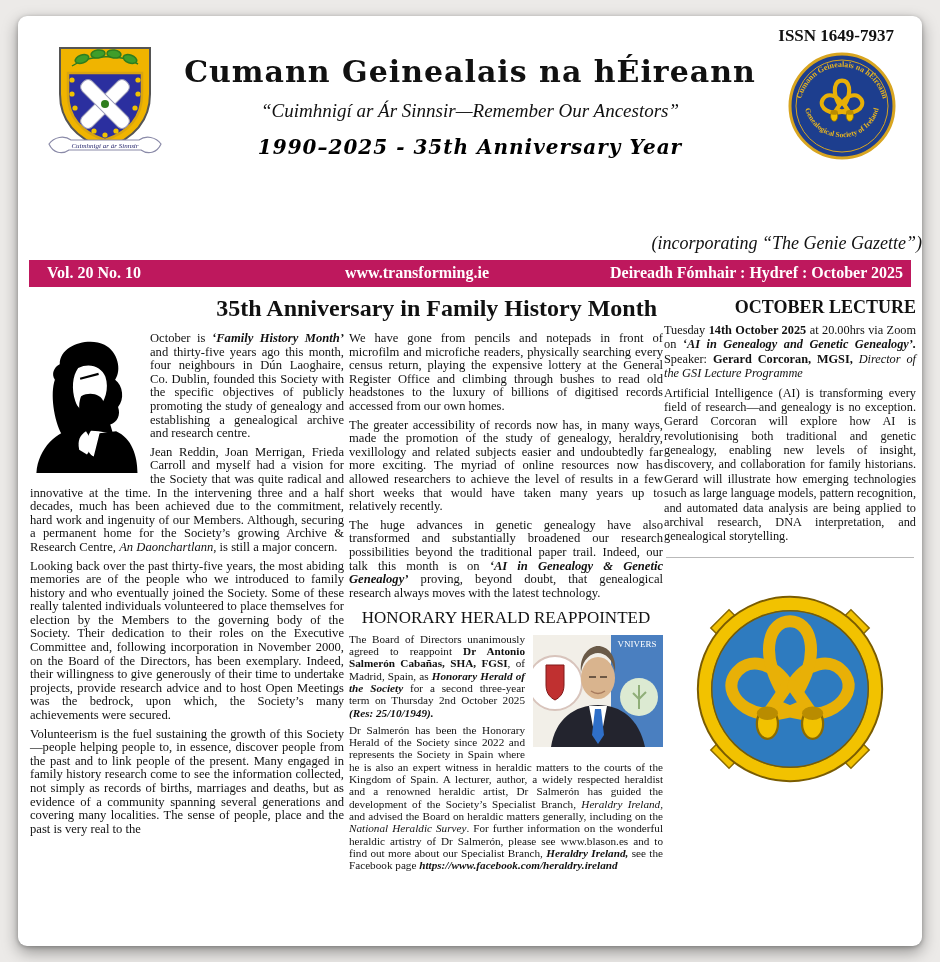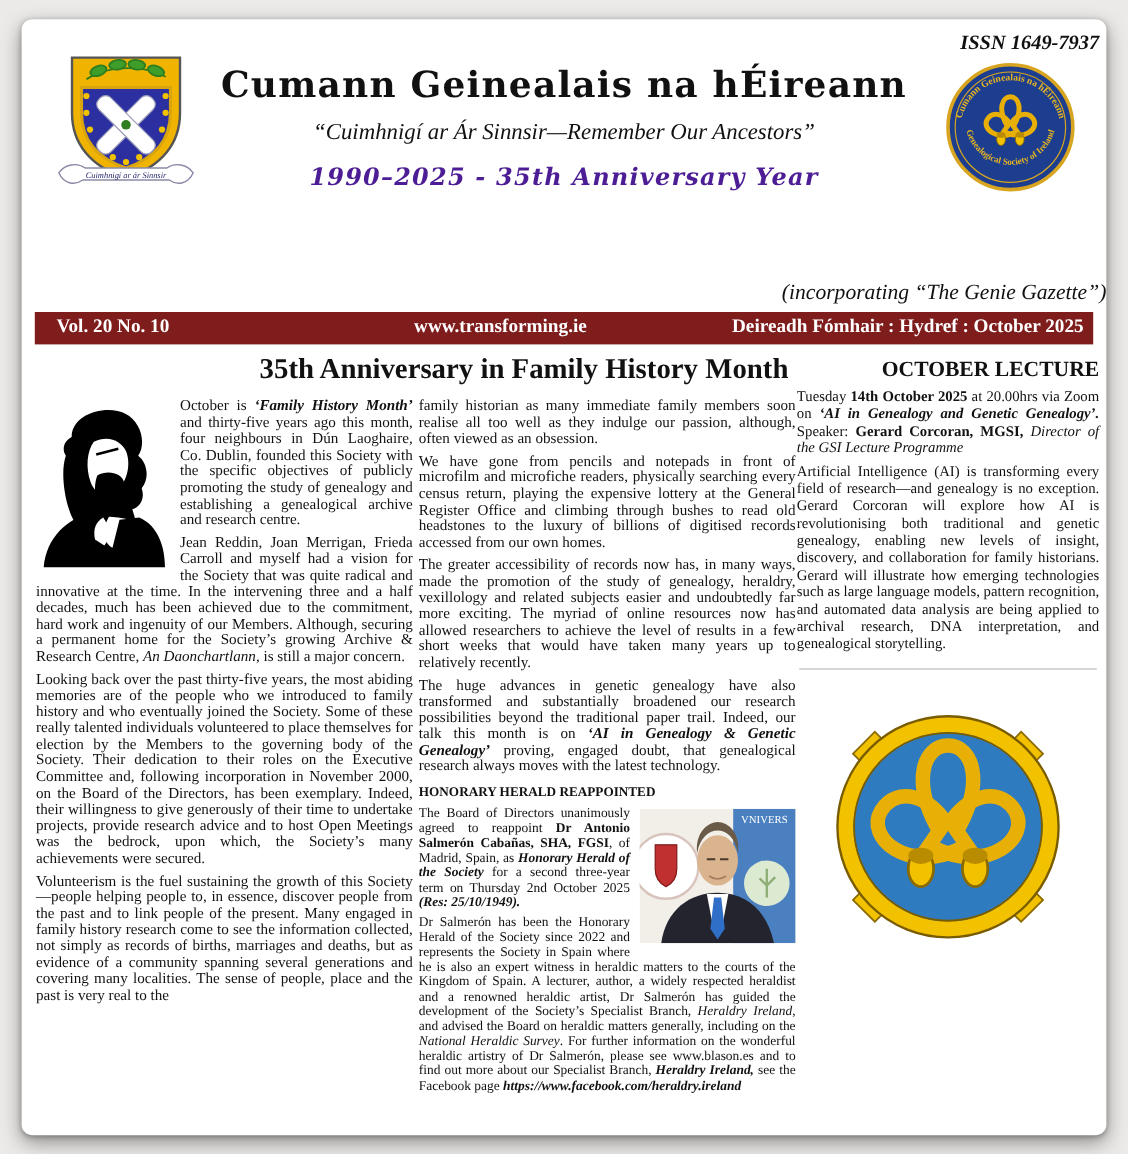--- a/index.html
+++ b/index.html
@@ -8,42 +8,42 @@
     background:#eceae8;
     font-family:"Liberation Serif", serif;
     color:#111;
     overflow:hidden;
   }
   .sheet{
     position:absolute;left:18px;top:16px;width:904px;height:930px;
     background:#fff;border-radius:9px;
     box-shadow:0 6px 16px rgba(0,0,0,.38), 0 1px 4px rgba(0,0,0,.25);
   }
-  .issn{position:absolute;top:10px;right:6px;font-weight:bold;font-size:17px;font-style:italic;}
+  .issn{position:absolute;top:10px;right:28px;font-weight:bold;font-size:17px;}
   .crest{position:absolute;left:26px;top:26px;width:132px;height:126px;}
   .org-header{position:absolute;left:150px;right:150px;top:38px;text-align:center;}
   .org-name{font-family:"DejaVu Serif", serif;font-weight:bold;font-size:30px;letter-spacing:1px;}
   .motto{font-size:19px;font-style:italic;margin-top:11px;}
-  .anniv{font-size:20px;font-weight:bold;font-style:italic;color:#4c1d95;margin-top:13px;letter-spacing:1px;font-family:"DejaVu Serif", serif;}
+  .anniv{font-size:20px;font-weight:bold;font-style:italic;color:#000000;margin-top:13px;letter-spacing:1px;font-family:"DejaVu Serif", serif;}
   .logo{position:absolute;right:26px;top:36px;width:108px;height:108px;}
   .gazette-title{position:absolute;left:0;right:0;top:150px;text-align:center;font-size:47px;font-weight:bold;letter-spacing:.5px;}
   .gazette-sub{position:absolute;left:0;right:0;top:217px;text-align:right;font-size:18px;font-style:italic;}
-  .infobar{position:absolute;left:11px;right:11px;top:244px;height:27px;background:#7f1d1d;color:#fff;font-weight:bold;font-size:16px;}
+  .infobar{position:absolute;left:11px;right:11px;top:244px;height:27px;background:#be185d;color:#fff;font-weight:bold;font-size:16px;}
   .infobar .vol{position:absolute;left:18px;top:4px;}
   .infobar .site{position:absolute;left:388px;transform:translateX(-50%);top:4px;}
   .infobar .date{position:absolute;right:8px;top:4px;}
   .headline{position:absolute;left:10px;top:279px;width:629px;text-align:right;font-size:24px;font-weight:bold;}
   .col{position:absolute;text-align:justify;}
   .col p{margin:0 0 5px 0;}
   .col-main{font-size:12.6px;line-height:1.08;}
   .col1{left:12px;top:316px;width:314px;}
   .col2{left:331px;top:316px;width:314px;}
   .col3{left:646px;top:281px;width:252px;font-size:12.3px;line-height:1.17;}
   .lecture-head{text-align:right;font-weight:bold;font-size:18px;margin:0 0 5px 0;}
-  .herald-head{text-align:left;font-weight:bold;font-size:11px;margin:9px 0 5px 0;}
+  .herald-head{text-align:center;font-weight:normal;font-size:17px;margin:9px 0 5px 0;}
   .herald-body{font-size:11.2px;line-height:1.1;}
   .portrait{float:left;width:110px;height:138px;margin:3px 10px 2px 0;}
   .photo{float:right;width:130px;height:112px;margin:2px 0 4px 8px;}
   .divider{border:none;border-top:1.5px solid #b9b9b9;margin:13px 2px 0 2px;}
   .badge-wrap{text-align:center;margin-top:22px;}
   .b{font-weight:bold;}
   .i{font-style:italic;}
 </style>
 </head>
 <body>
@@ -152,24 +152,23 @@
       <path fill="#000" d="M6,142 C8,116 27,99 48,95 L63,97 C55,109 57,121 65,125 L71,101 L88,99 C104,106 110,124 110,142 Z"></path>
       <path fill="#fff" d="M57,99 C63,107 63,117 58,123 L50,118 C48,108 51,103 57,99 Z"></path>
     </svg>
     <p><span>October is </span><span class="b i">‘Family History Month’</span><span> and thirty-five years ago this month, four neighbours in Dún Laoghaire, Co. Dublin, founded this Society with the specific objectives of publicly promoting the study of genealogy and establishing a genealogical archive and research centre.</span></p>
     <p><span>Jean Reddin, Joan Merrigan, Frieda Carroll and myself had a vision for the Society that was quite radical and innovative at the time. In the intervening three and a half decades, much has been achieved due to the commitment, hard work and ingenuity of our Members. Although, securing a permanent home for the Society’s growing Archive &amp; Research Centre, </span><span class="i">An Daonchartlann</span><span>, is still a major concern.</span></p>
     <p><span>Looking back over the past thirty-five years, the most abiding memories are of the people who we introduced to family history and who eventually joined the Society.  Some of these really talented individuals volunteered to place themselves for election by the Members to the governing body of the Society.  Their dedication to their roles on the Executive Committee and, following incorporation in November 2000, on the Board of the Directors, has been exemplary. Indeed, their willingness to give generously of their time to undertake projects, provide research advice and to host Open Meetings was the bedrock, upon which, the Society’s many achievements were secured.</span></p>
     <p><span>Volunteerism is the fuel sustaining the growth of this Society—people helping people to, in essence, discover people from the past and to link people of the present. Many engaged in family history research come to see the information collected, not simply as records of births, marriages and deaths, but as evidence of a community spanning several generations and covering many localities. The sense of people, place and the past is very real to the</span></p>
   </div>
 
   <div class="col col-main col2">
-    <p><span>family historian as many immediate family members soon realise all too well as they indulge our passion, although, often viewed as an obsession.</span></p>
     <p><span>We have gone from pencils and notepads in front of microfilm and microfiche readers, physically searching every census return, playing the expensive lottery at the General Register Office and climbing through bushes to read old headstones to the luxury of billions of digitised records accessed from our own homes.</span></p>
     <p><span>The greater accessibility of records now has, in many ways, made the promotion of the study of genealogy, heraldry, vexillology and related subjects easier and undoubtedly far more exciting. The myriad of online resources now has allowed researchers to achieve the level of results in a few short weeks that would have taken many years up to relatively recently.</span></p>
-    <p><span>The huge advances in genetic genealogy have also transformed and substantially broadened our research possibilities beyond the traditional paper trail. Indeed, our talk this month is on </span><span class="b i">‘AI in Genealogy &amp; Genetic Genealogy’</span><span> proving, engaged doubt, that genealogical research always moves with the latest technology.</span></p>
+    <p><span>The huge advances in genetic genealogy have also transformed and substantially broadened our research possibilities beyond the traditional paper trail. Indeed, our talk this month is on </span><span class="b i">‘AI in Genealogy &amp; Genetic Genealogy’</span><span> proving, beyond doubt, that genealogical research always moves with the latest technology.</span></p>
 
     <div class="herald-head">HONORARY HERALD REAPPOINTED</div>
     <div class="herald-body">
       <svg class="photo" viewBox="0 0 130 112">
         <rect width="130" height="112" fill="#f2efe8"></rect>
         <rect x="78" y="0" width="52" height="112" fill="#4a7fc0"></rect>
         <text x="104" y="12" font-size="9" fill="#fff" text-anchor="middle" font-family="Liberation Serif, serif">VNIVERS</text>
         <circle cx="106" cy="62" r="19" fill="#dcead2"></circle>
         <path d="M106,50 v24 M100,58 l6,6 l7,-7" stroke="#8fae78" stroke-width="2" fill="none"></path>
         <circle cx="22" cy="48" r="27" fill="#fff" stroke="#d8c4bc" stroke-width="2"></circle>

